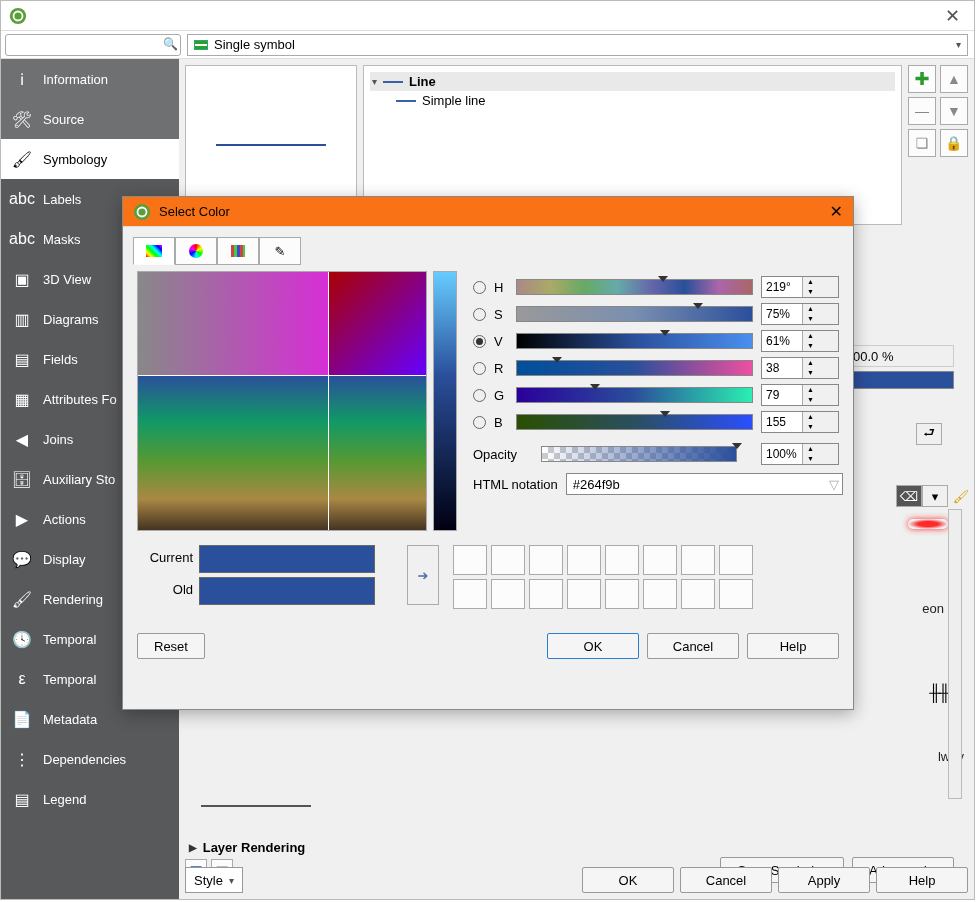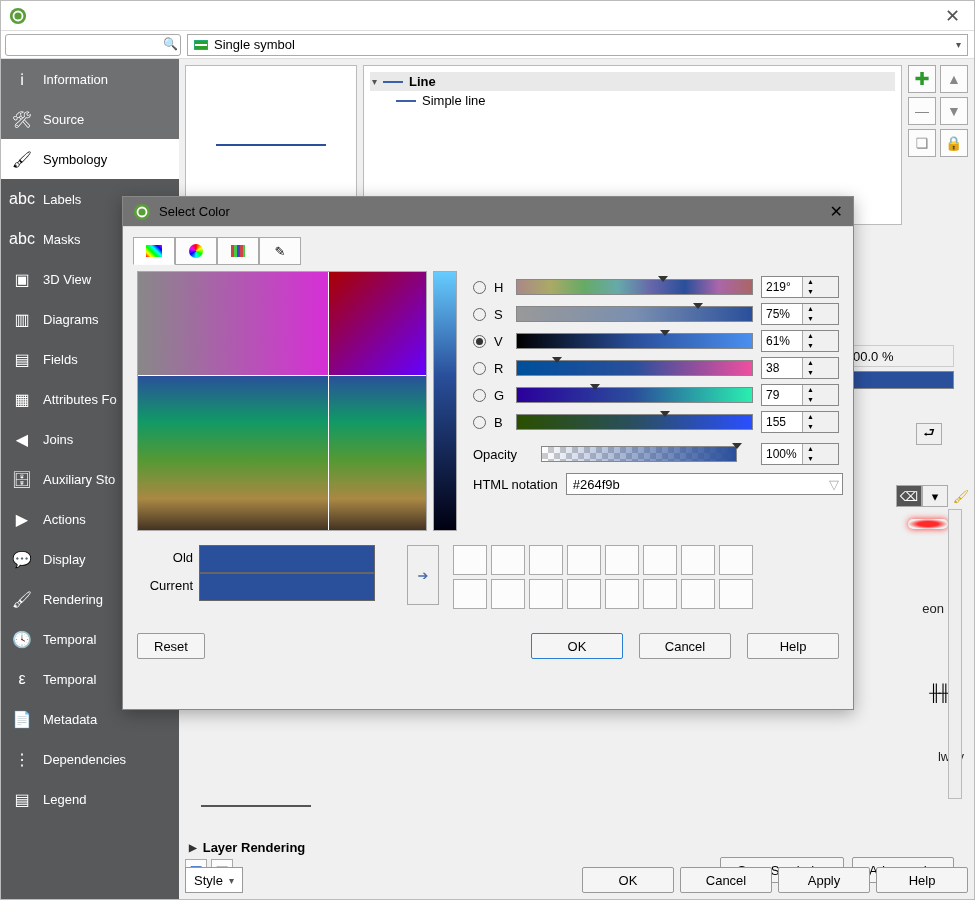--- a/index.html
+++ b/index.html
@@ -41,21 +41,21 @@
   .style-combo:after{content:"▾"; font-size:10px; color:#555;}
   .layer-rend { position:absolute; left:10px; bottom:44px; display:flex; align-items:center; gap:6px; font-weight:bold;}
   .layer-rend .tri { font-size:10px; color:#333;}
   
   .right-frag { position:absolute; right:20px; background:#f0f0f0; border:1px solid #ccc; height:22px; padding:0 6px; display:flex; align-items:center;}
   .frag-opacity { top:286px; width:108px;align-items:center;}
   .frag-slider { position:absolute; right:20px; top:312px; width:108px; height:18px; background:#2a4f9b; border:1px solid #888;}
   .frag-ico { position:absolute; right:20px; width:26px; height:22px; border:1px solid #aaa; display:flex;align-items:center;justify-content:center;}
   
   .dialog { position:absolute; left:122px; top:196px; width:732px; height:514px; background:#f0f0f0; border:1px solid #888; box-shadow:0 4px 16px rgba(0,0,0,0.3); }
-  .dialog .dtitle { height:30px; display:flex; align-items:center; padding:0 10px; border-bottom:1px solid #ddd; background:#737373;}
+  .dialog .dtitle { height:30px; display:flex; align-items:center; padding:0 10px; border-bottom:1px solid #ddd; background:#f97316;}
   .dialog .dtitle .spacer{flex:1;}
   .dialog .tabs { display:flex; gap:0; margin:10px 10px 6px 10px;}
   .dialog .tab { width:42px; height:28px; border:1px solid #aaa; background:#fcfcfc; display:flex;align-items:center;justify-content:center; }
   .dialog .tab.active { border-bottom:1px solid #fcfcfc; background:#fff;}
   .dialog-body { display:flex; padding:0 14px; gap:16px;}
   .picker { width:290px; height:260px; border:1px solid #aaa; position:relative; background:#888;}
   .grad { position:absolute; inset:0; }
   .grad.top { height:50%; background:linear-gradient(to right,#888,#f0f),linear-gradient(to bottom,#fff,transparent); background-blend-mode:multiply;}
   .grad.tr { left:66%; width:34%; height:40%; background:linear-gradient(135deg,#a00,#60f);}
   .grad.bot { top:40%; height:60%; background:linear-gradient(to bottom,#2a4f9b 0%, #196 30%, #593 55%, #a84 80%, #432 100%);}
@@ -79,21 +79,21 @@
   .html-row{display:flex;align-items:center;gap:8px;margin-top:8px;}
   .html-row input{flex:1;height:22px;border:1px solid #888;padding:0 6px;}
   .swatch-area{display:flex;gap:14px;padding:14px;}
   .curold{width:256px;}
   .curold .lbl{display:inline-block;width:56px;text-align:right;margin-right:6px;}
   .curold .sw{display:inline-block;width:176px;height:28px;background:#2a4f9b;border:1px solid #666;vertical-align:middle;}
   .arrowbtn{width:32px;height:60px;border:1px solid #aaa;display:flex;align-items:center;justify-content:center;color:#4a6fa8;font-size:20px;}
   .palette{flex:1;}
   .palette .prow{display:flex;gap:4px;margin-bottom:4px;}
   .palette .cell{width:34px;height:30px;border:1px solid #aaa;background:#fcfcfc;}
-  .dlg-buttons{display:flex;gap:16px;padding:6px 14px 12px 14px;}
+  .dlg-buttons{display:flex;gap:8px;padding:6px 14px 12px 14px;}
   .dlg-buttons .spacer{flex:1;}
   .btn.primary{border:1px solid #2a7fd4;}
   
   .g-h{background:linear-gradient(to right,#a88,#aa6,#6a6,#6aa,#66a,#2a4f9b,#a6a,#a66);}
   .g-s{background:linear-gradient(to right,#999,#7a8fb0,#2a4f9b);}
   .g-v{background:linear-gradient(to right,#000,#2a4f9b,#4a8fef);}
   .g-r{background:linear-gradient(to right,#004f9b,#2a4f9b,#f04fa0);}
   .g-g{background:linear-gradient(to right,#2a009b,#2a4f9b,#2aefb0);}
   .g-b{background:linear-gradient(to right,#2a4f00,#2a4f60,#2a4fff);}
   .frag-text{position:absolute;color:#222;}
@@ -418,22 +418,22 @@
         </div>
         <div class="html-row">
           <span>HTML notation</span>
           <input value="#264f9b" style="">
           <span style="color:#aaa;margin-left:-22px">▽</span>
         </div>
       </div>
   </div>
   <div class="swatch-area">
     <div class="curold">
+      <div style="margin-bottom:4px"><span class="lbl">Current</span><span class="sw"></span></div>
       <div><span class="lbl">Old</span><span class="sw"></span></div>
-      <div style="margin-bottom:4px"><span class="lbl">Current</span><span class="sw"></span></div>
     </div>
     <div class="arrowbtn">
         <span>➔</span>
       </div>
     <div class="palette">
       <div class="prow" id="prow1">
           <div class="cell"></div>
           <div class="cell"></div>
           <div class="cell"></div>
           <div class="cell"></div>

